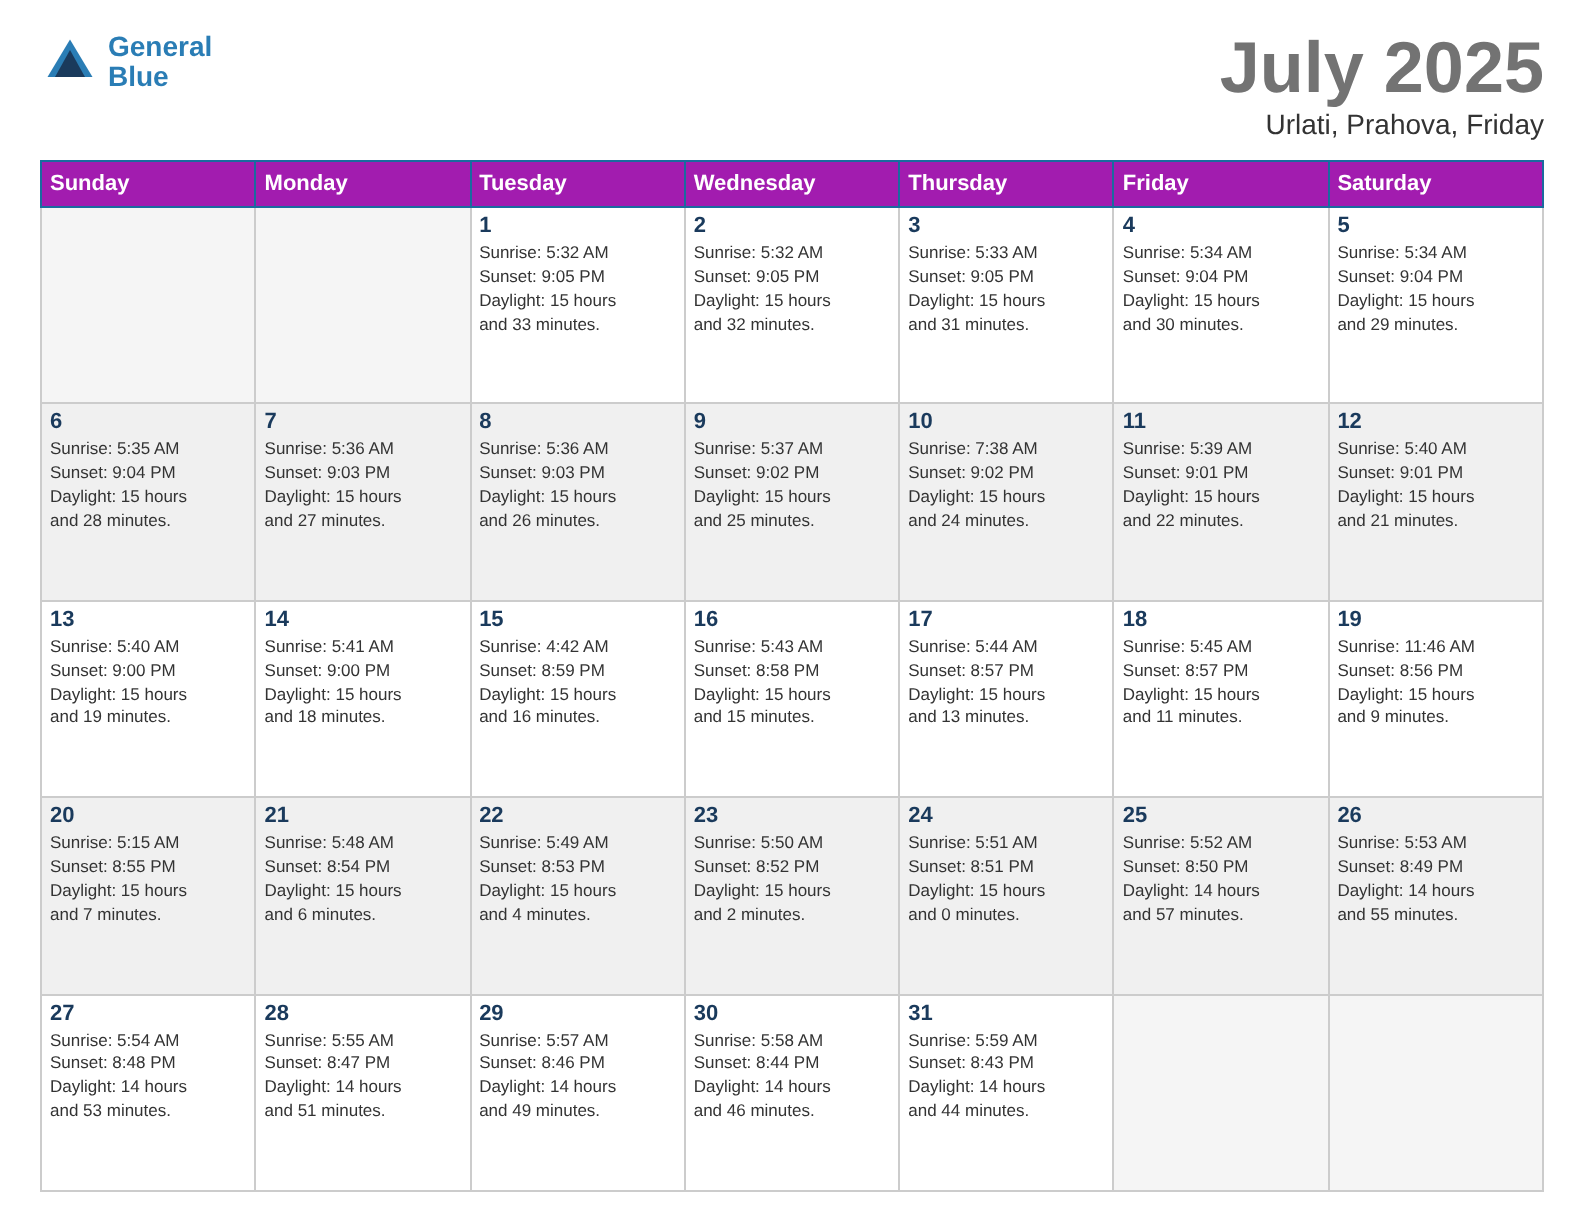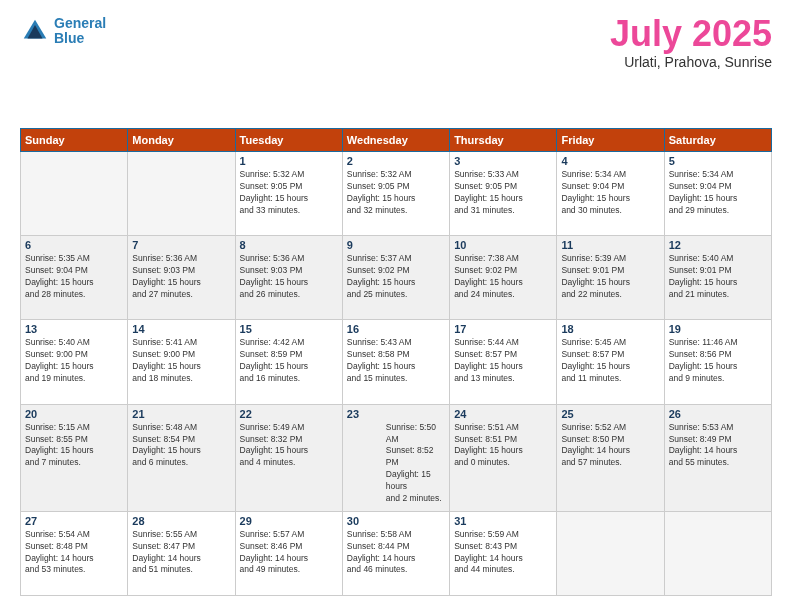--- a/index.html
+++ b/index.html
@@ -9,21 +9,20 @@
       width: 792px;
       height: 612px;
       overflow: hidden;
     }
     .page {
       width: 792px;
       height: 612px;
       padding: 16px 20px;
       display: flex;
       flex-direction: column;
-      gap: 48px;
     }
     .header {
       display: flex;
       justify-content: space-between;
       align-items: flex-start;
       margin-bottom: 10px;
     }
     .logo {
       display: flex;
       align-items: center;
@@ -37,37 +36,37 @@
     }
     .logo-blue { color: #2a7db5; }
     .logo-icon {
       width: 30px;
       height: 30px;
     }
     .title-block { text-align: right; }
     .month-title {
       font-size: 36px;
       font-weight: bold;
-      color: #ec4899;
+      color: #737373;
       line-height: 1;
     }
     .subtitle {
       font-size: 14px;
       color: #333;
       margin-top: 2px;
     }
     .calendar {
       flex: 1;
       border: 1px solid #ccc;
       border-collapse: collapse;
       width: 100%;
       table-layout: fixed;
     }
     .calendar th {
-      background: #c2410c;
+      background: #a21caf;
       color: #fff;
       font-size: 11px;
       font-weight: bold;
       padding: 5px 4px;
       text-align: left;
       border: 1px solid #1a6a9f;
     }
     .calendar td {
       vertical-align: top;
       border: 1px solid #ccc;
@@ -106,21 +105,21 @@
         <polygon points="20,5 35,30 5,30" fill="#2a7db5"></polygon>
         <polygon points="20,12 30,30 10,30" fill="#1a3a5c"></polygon>
       </svg>
       <div>
         <div class="logo-text"><span class="logo-blue">General</span></div>
         <div class="logo-text"><span class="logo-blue">Blue</span></div>
       </div>
     </div>
     <div class="title-block">
       <div class="month-title">July 2025</div>
-      <div class="subtitle">Urlati, Prahova, Sunrise</div>
+      <div class="subtitle">Urlati, Prahova, Friday</div>
     </div>
   </div>
 
   <table class="calendar">
     <thead>
       <tr>
         <th>Sunday</th>
         <th>Monday</th>
         <th>Tuesday</th>
         <th>Wednesday</th>
@@ -282,27 +281,27 @@
           <td>
             <span class="day-num">21</span>
             <div class="day-info" style="white-space: pre-line;">Sunrise: 5:48 AM
 Sunset: 8:54 PM
 Daylight: 15 hours
 and 6 minutes.</div>
           </td>
           <td>
             <span class="day-num">22</span>
             <div class="day-info" style="white-space: pre-line;">Sunrise: 5:49 AM
-Sunset: 8:32 PM
+Sunset: 8:53 PM
 Daylight: 15 hours
 and 4 minutes.</div>
           </td>
           <td>
             <span class="day-num">23</span>
-            <div class="day-info" style="white-space: pre-line; margin-left: 39px;">Sunrise: 5:50 AM
+            <div class="day-info" style="white-space: pre-line;">Sunrise: 5:50 AM
 Sunset: 8:52 PM
 Daylight: 15 hours
 and 2 minutes.</div>
           </td>
           <td>
             <span class="day-num">24</span>
             <div class="day-info" style="white-space: pre-line;">Sunrise: 5:51 AM
 Sunset: 8:51 PM
 Daylight: 15 hours
 and 0 minutes.</div>

